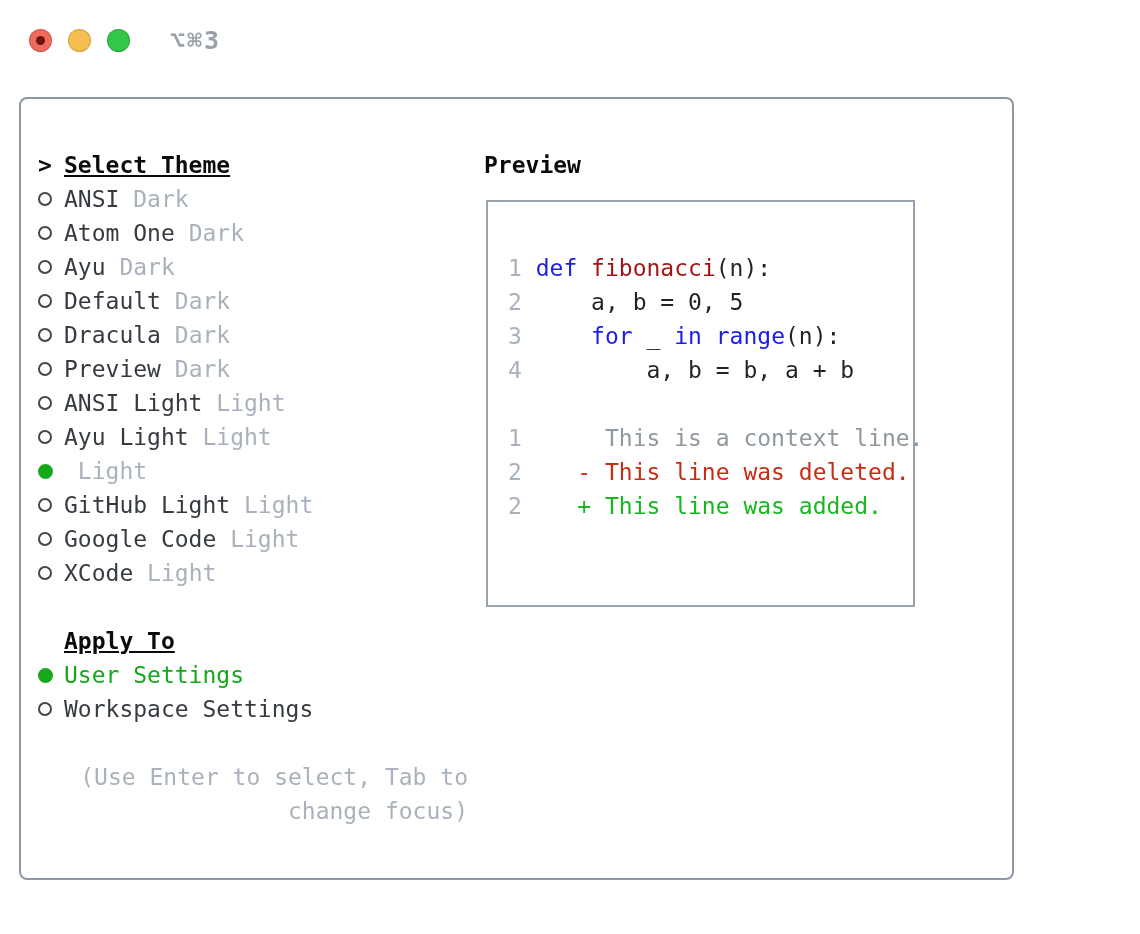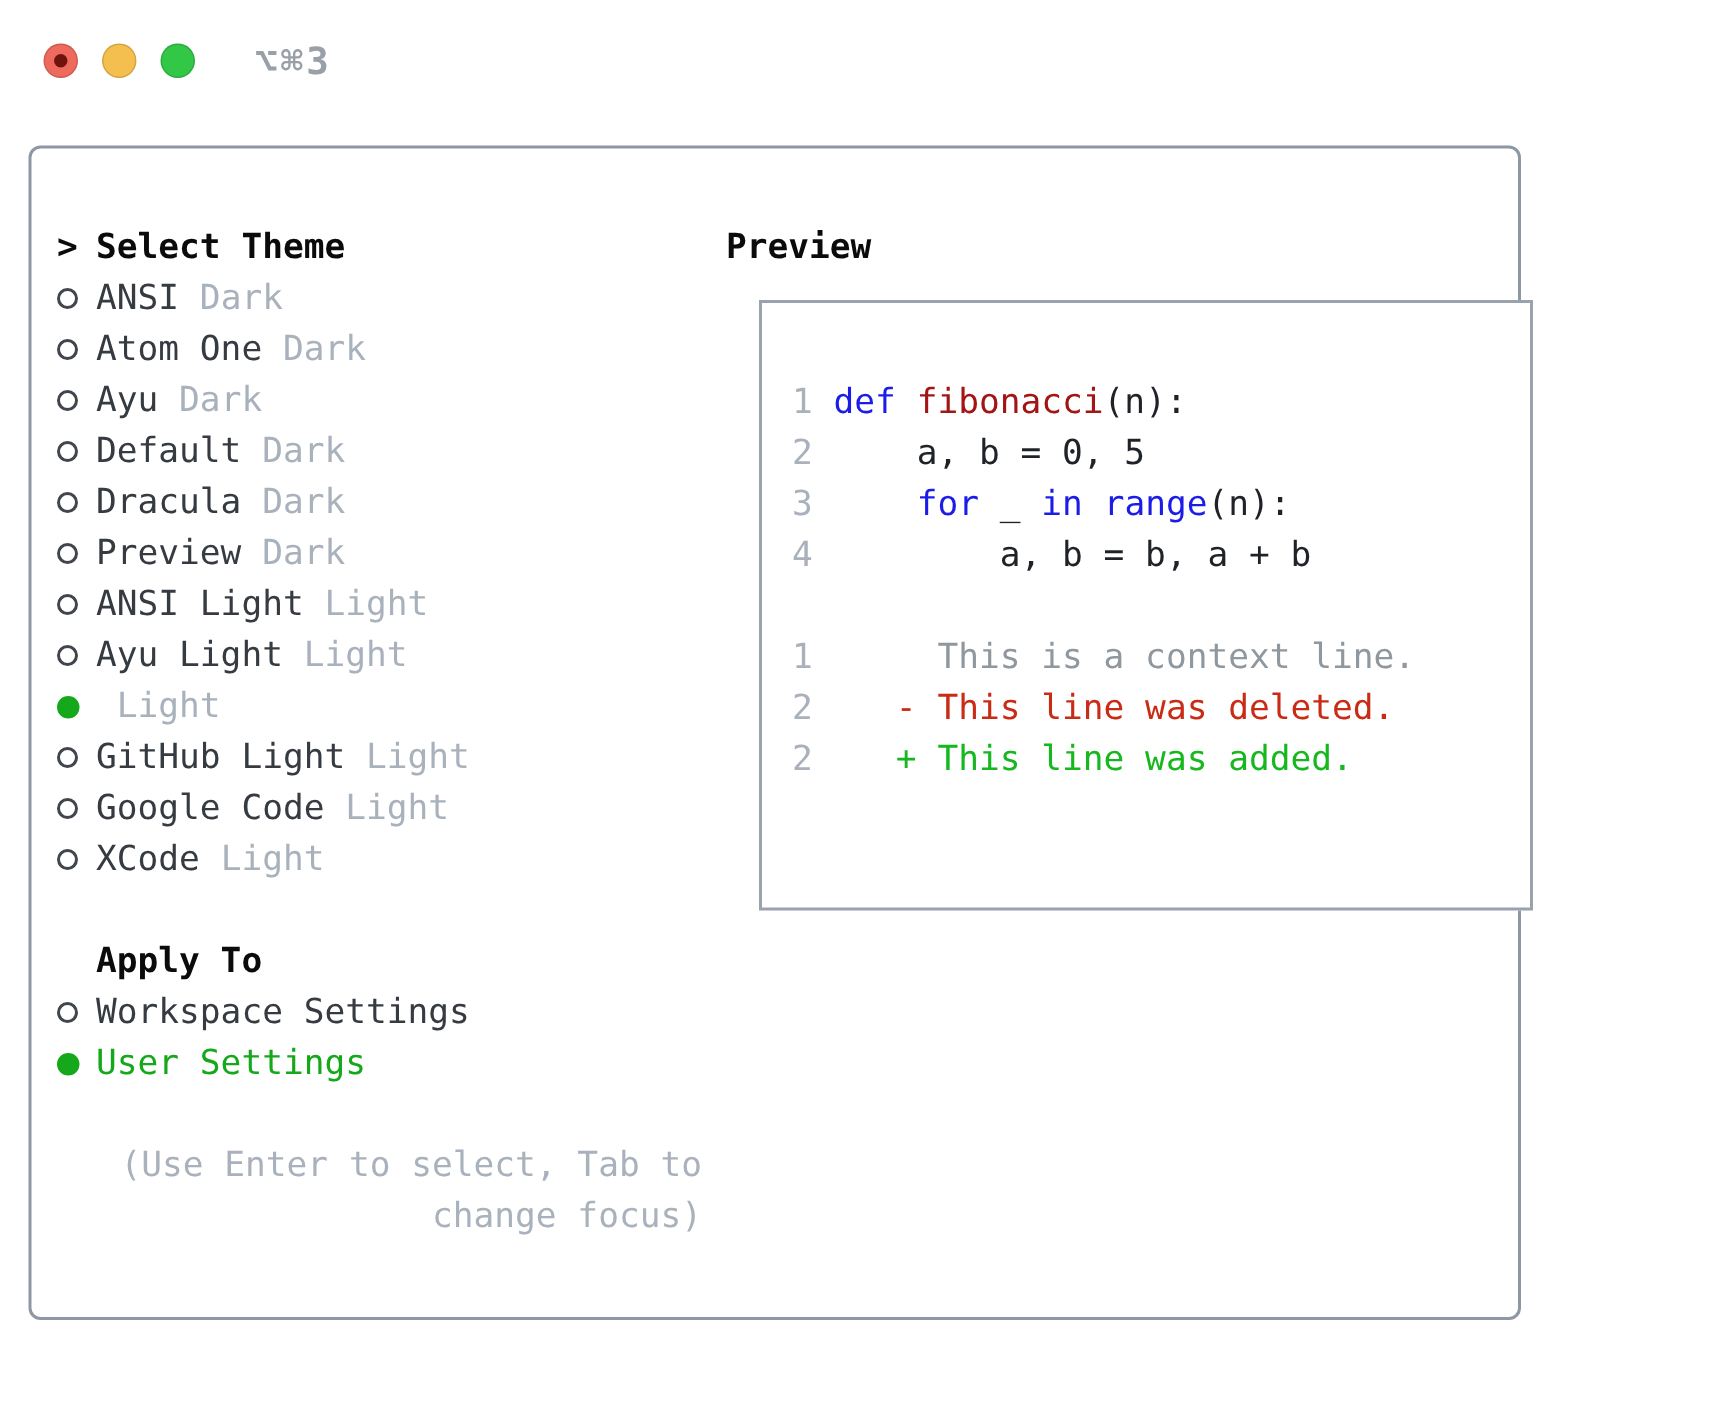--- a/index.html
+++ b/index.html
@@ -20,30 +20,30 @@
   .panel{position:absolute;left:19px;top:97px;width:991px;height:779px;
          border:2px solid var(--border-gray);border-radius:8px;background:#fff;}
 
   
   .left-col{position:absolute;left:17px;top:49px;width:452px;}
   .row{display:flex;align-items:center;height:34px;font-size:23px;color:var(--text-dark);white-space:pre;}
   .marker{width:26px;display:inline-flex;align-items:center;flex:none;}
   .circle{width:14px;height:14px;border:2px solid var(--radio-ring);border-radius:50%;box-sizing:border-box;}
   .circle.sel{width:15px;height:15px;background:var(--accent-green);border-color:var(--accent-green);}
   .arrow{font-weight:bold;color:var(--heading-black);}
-  .hlabel{font-weight:bold;color:var(--heading-black);}
+  .hlabel{font-weight:bold;color:var(--heading-black);text-decoration:underline;}
   .name.sel{color:var(--accent-green);}
   .variant{color:var(--muted-gray);}
   .apply-to{margin-top:34px;text-align:right;}
   .hint{margin-top:34px;width:430px;font-size:23px;line-height:34px;color:var(--muted-gray);text-align:right;}
 
   
   .right-col{position:absolute;left:463px;top:49px;}
   .ptitle{height:34px;line-height:34px;font-size:23px;font-weight:bold;color:var(--heading-black);}
-  .preview-box{margin-top:18px;margin-left:22px;width:516px;height:407px;box-sizing:border-box;
+  .preview-box{margin-top:18px;margin-left:2px;width:429px;height:407px;box-sizing:border-box;
                border:2px solid var(--preview-border);padding:49px 0 0 20px;background:#fff;}
   .cline{height:34px;line-height:34px;font-size:23px;white-space:pre;}
   .tok-num{color:var(--linenum-gray);}
   .tok-kw{color:var(--keyword-blue);}
   .tok-fn{color:var(--function-red);}
   .tok-plain{color:var(--code-text);}
   .tok-ctx{color:var(--context-gray);}
   .tok-del{color:var(--deleted-red);}
   .tok-add{color:var(--added-green);}
 </style>
@@ -83,22 +83,22 @@
           <div class="row"><span class="marker"><span class="circle"></span></span><span class="name">Google Code</span><span class="variant"> Light</span></div>
           <div class="row"><span class="marker"><span class="circle"></span></span><span class="name">XCode</span><span class="variant"> Light</span></div>
         </div>
 
       <div class="apply-to">
         <div class="row">
           <span class="marker"></span>
           <span class="hlabel">Apply To</span>
         </div>
         <div id="apply-list">
+            <div class="row"><span class="marker"><span class="circle sel"></span></span><span class="name sel">User Settings</span></div>
             <div class="row"><span class="marker"><span class="circle"></span></span><span class="name">Workspace Settings</span></div>
-            <div class="row"><span class="marker"><span class="circle sel"></span></span><span class="name sel">User Settings</span></div>
           </div>
       </div>
 
       <div class="hint">(Use Enter to select, Tab to change focus)</div>
     </div>
 
     <div class="right-col">
       <div class="ptitle">Preview</div>
       <div class="preview-box" id="preview-box">
           <div class="cline"><span class="tok-num">1 </span><span class="tok-kw">def</span><span class="tok-plain"> </span><span class="tok-fn">fibonacci</span><span class="tok-plain">(n):</span></div>

